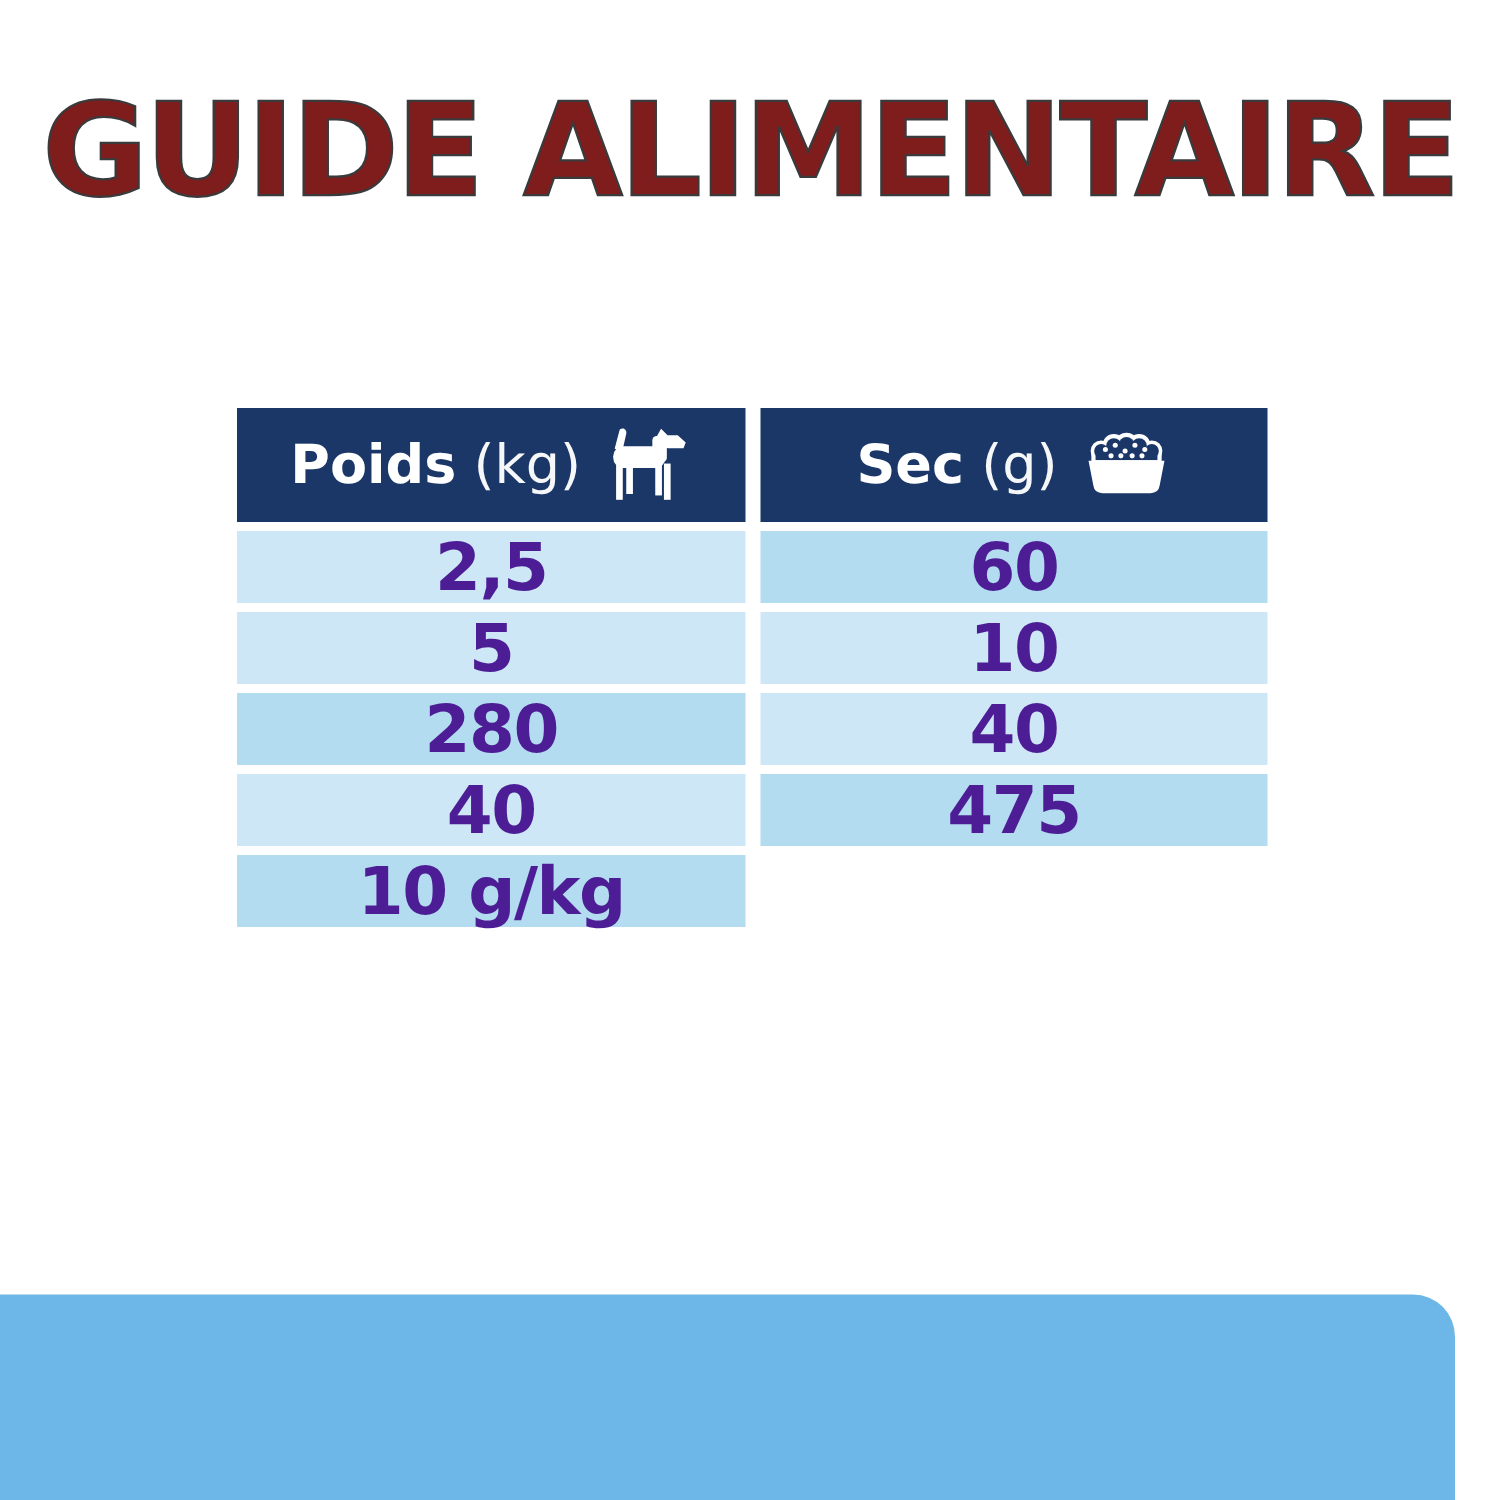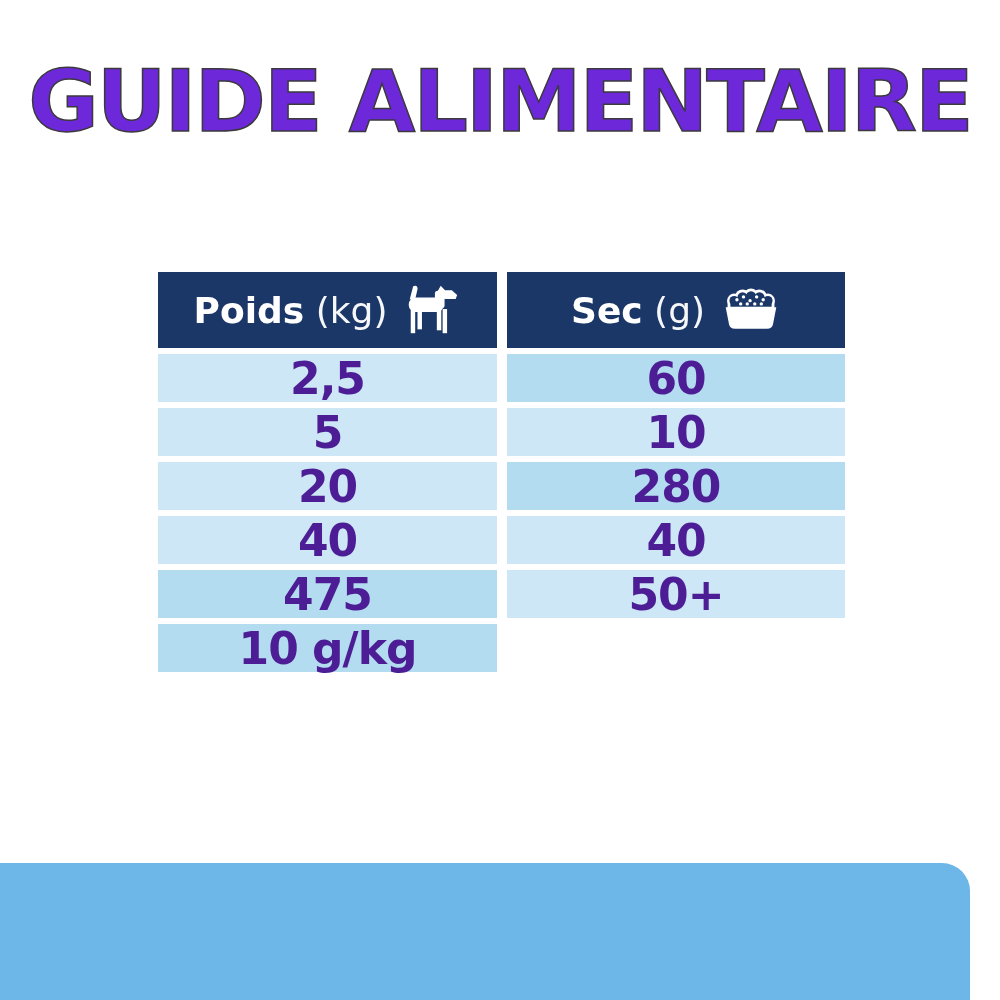--- a/index.html
+++ b/index.html
@@ -18,21 +18,21 @@
   .title {
     position: absolute;
     top: 58px;
     left: 0;
     width: 1000px;
     text-align: center;
     font-size: 86px;
     line-height: 1.0;
     font-weight: bold;
     letter-spacing: -2px;
-    color: #6d28d9;
+    color: #7f1d1d;
     -webkit-text-stroke: 1.5px #3a3a3c;
     white-space: nowrap;
   }
 
   .feeding-grid {
     position: absolute;
     left: 158px;
     top: 272px;
     width: 687px;
     display: grid;
@@ -133,22 +133,20 @@
           <path d="M5 20 H59 L55.5 38 Q54.8 43 49 43 H15 Q9.2 43 8.5 38 Z" fill="#ffffff"></path>
         </g>
       </svg>
     </span>
   </div>
 
 <div class="cell left">2,5</div>
     <div class="cell right">60</div>
     <div class="cell left">5</div>
     <div class="cell left">10</div>
-    <div class="cell left">20</div>
     <div class="cell right">280</div>
     <div class="cell left">40</div>
     <div class="cell left">40</div>
     <div class="cell right">475</div>
-    <div class="cell left">50+</div>
     <div class="cell right">10 g/kg</div>
   </div>
 
 <div class="footer-bar"></div>
 
 </body></html>

